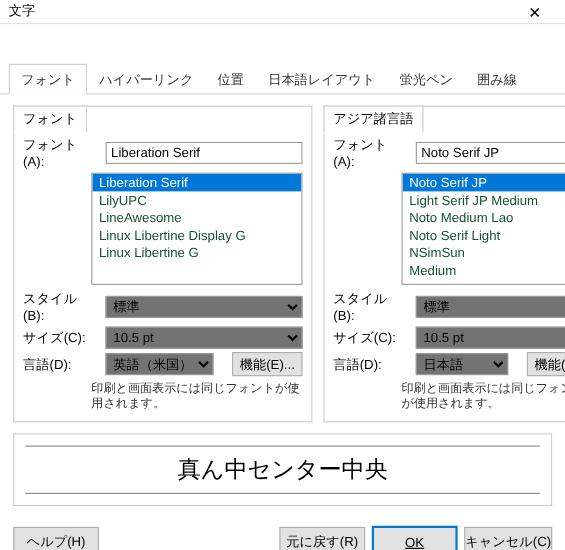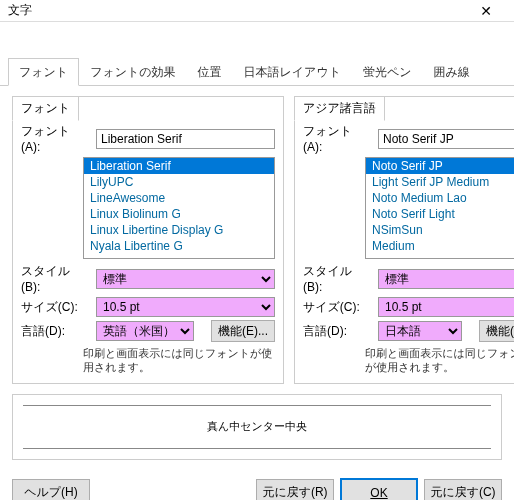--- a/index.html
+++ b/index.html
@@ -12,70 +12,69 @@
 .tab.active { border: 1px solid #ccc; border-bottom: 1px solid #fff; margin-bottom: -1px; background: #fff; }
 .content { background: #fff; padding: 10px 12px; }
 .columns { display: flex; gap: 10px; }
 .col { flex: 1; border: 1px solid #ccc; padding: 6px 8px 8px; position: relative; }
 .group-tab { position: absolute; top: -1px; left: -1px; border: 1px solid #ccc; border-bottom: 1px solid #fff; background: #fff; padding: 3px 8px; z-index: 2; }
 .group-body { margin-top: 20px; }
 .row { display: flex; align-items: center; margin: 3px 0; gap: 17px; }
 .label { width: 58px; color: #000; }
 input[type="text"] { flex: 1; border: 1px solid #999; padding: 2px 4px; height: 20px; background: #fff; }
 .listbox { flex: 1; border: 1px solid #999; height: 102px; overflow-y: scroll; background: #fff; margin-left: 62px; margin-top: 2px; margin-bottom: 4px; }
-.listbox .item { padding: 1px 6px; color: #0369a1; white-space: nowrap; }
+.listbox .item { padding: 1px 6px; color: #14532d; white-space: nowrap; }
 .listbox .item.selected { background: #0078d7; color: #fff; }
-select { flex: 1; border: 1px solid #999; height: 20px; background: #f0abfc; padding: 0 2px; }
+select { flex: 1; border: 1px solid #999; height: 20px; background: #737373; padding: 0 2px; }
 .btn { border: 1px solid #adadad; background: #e1e1e1; padding: 2px 6px; cursor: pointer; white-space: nowrap; height: 22px; }
 .note { font-size: 11px; color: #333; margin: 4px 0 0 62px; line-height: 1.3; }
 .preview-box { border: 1px solid #ccc; margin: 10px 0 0 0; padding: 10px; }
-.preview-inner { border: 1px solid #888; border-left: none; border-right: none; height: 44px; display: flex; align-items: center; justify-content: center; font-size: 11px; font-family: "Liberation Serif", serif; }
+.preview-inner { border: 1px solid #888; border-left: none; border-right: none; height: 44px; display: flex; align-items: center; justify-content: center; font-size: 21px; font-family: "Liberation Serif", serif; }
 .footer { padding: 8px 12px 10px; display: flex; gap: 6px; align-items: center; background:#fff; border-top: 0; }
 .footer .spacer { flex: 1; }
 .fbtn { border: 1px solid #adadad; background: #e1e1e1; padding: 4px 0; min-width: 78px; text-align: center; cursor: pointer; }
 .fbtn.primary { border: 2px solid #0078d7; padding: 6px 0; }
 
 .listbox::-webkit-scrollbar { width: 16px; }
 .listbox::-webkit-scrollbar-track { background: #f0f0f0; }
 .listbox::-webkit-scrollbar-thumb { background: #c0c0c0; border: 1px solid #a0a0a0; }
 </style>
 </head>
 <body>
 
 <div class="titlebar">
   <span class="title">文字</span>
   <span class="close">✕</span>
 </div>
 
 <div class="tabs">
   <div class="tab active">フォント</div>
-  <div class="tab">フォントの効果</div>
+  <div class="tab">ハイパーリンク</div>
   <div class="tab">位置</div>
   <div class="tab">日本語レイアウト</div>
   <div class="tab">蛍光ペン</div>
   <div class="tab">囲み線</div>
 </div>
 
 <div class="content">
   <div class="columns">
 
     <div class="col">
       <div class="group-tab">フォント</div>
       <div class="group-body">
         <div class="row">
           <span class="label">フォント(A):</span>
           <input type="text" value="Liberation Serif" style="">
         </div>
         <div class="listbox">
           <div class="item selected">Liberation Serif</div>
           <div class="item">LilyUPC</div>
           <div class="item">LineAwesome</div>
-          <div class="item">Linux Biolinum G</div>
           <div class="item">Linux Libertine Display G</div>
-          <div class="item">Nyala Libertine G</div>
+          <div class="item">Linux Libertine G</div>
         </div>
         <div class="row">
           <span class="label">スタイル(B):</span>
           <select><option>標準</option></select>
         </div>
         <div class="row">
           <span class="label">サイズ(C):</span>
           <select><option>10.5 pt</option></select>
         </div>
         <div class="row">
@@ -123,14 +122,14 @@
   <div class="preview-box">
     <div class="preview-inner">真ん中センター中央</div>
   </div>
 </div>
 
 <div class="footer">
   <div class="fbtn"><span>ヘルプ(H)</span></div>
   <div class="spacer"></div>
   <div class="fbtn"><span>元に戻す(R)</span></div>
   <div class="fbtn primary"><u>OK</u></div>
-  <div class="fbtn"><span>元に戻す(C)</span></div>
+  <div class="fbtn"><span>キャンセル(C)</span></div>
 </div>
 
 </body></html>

